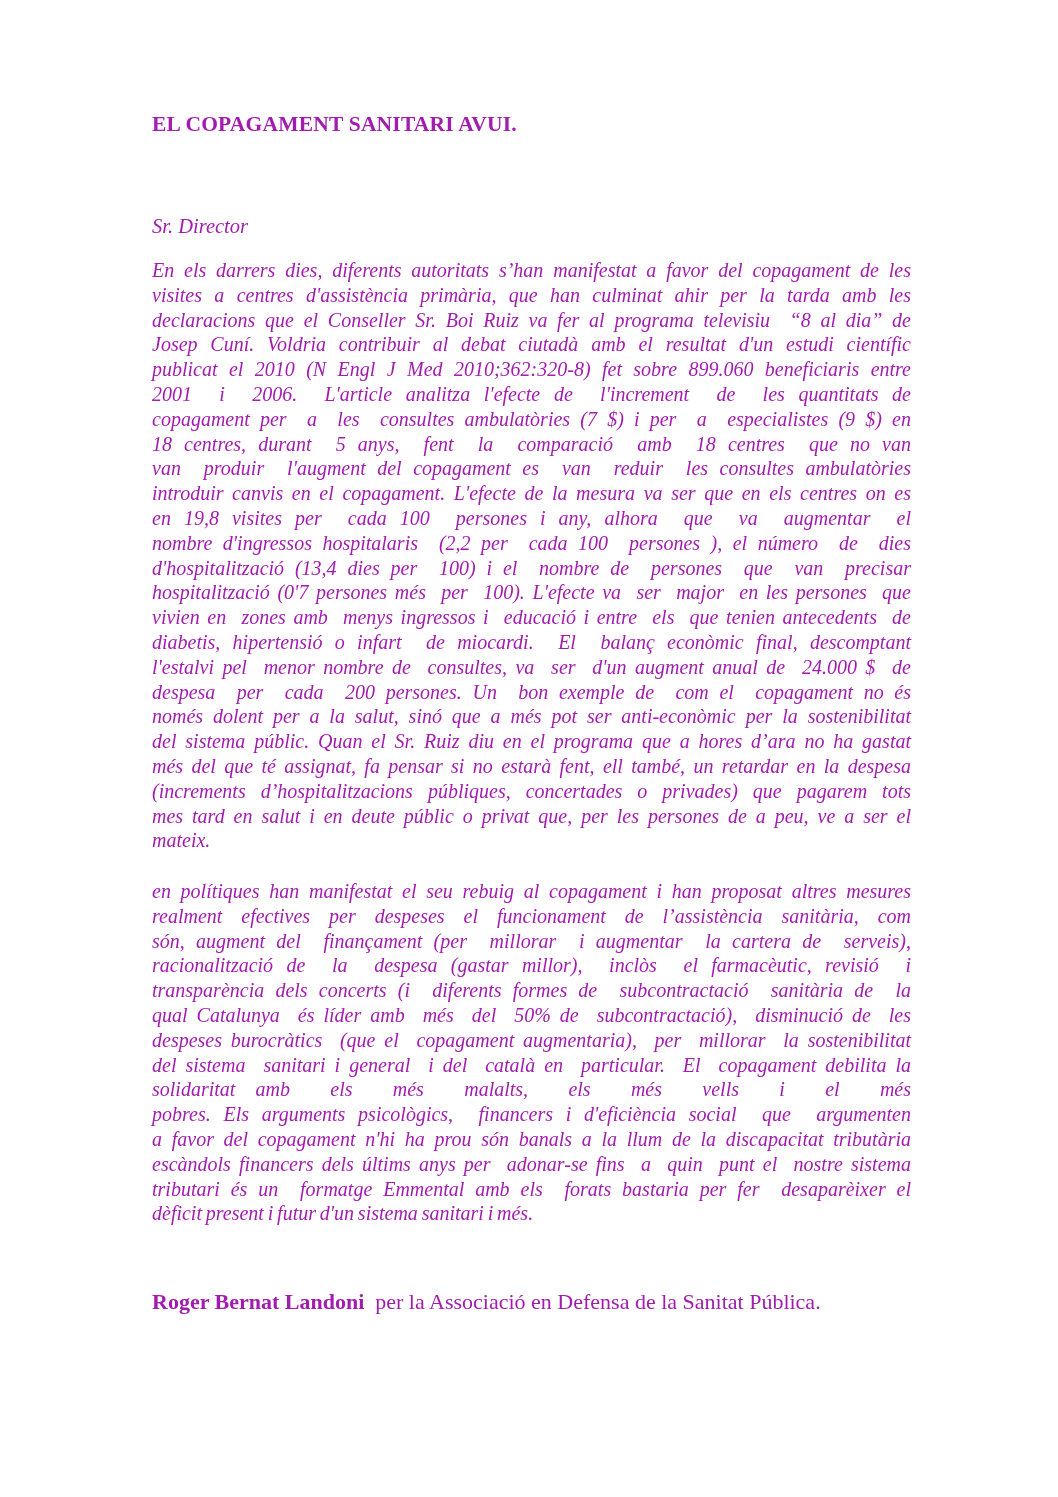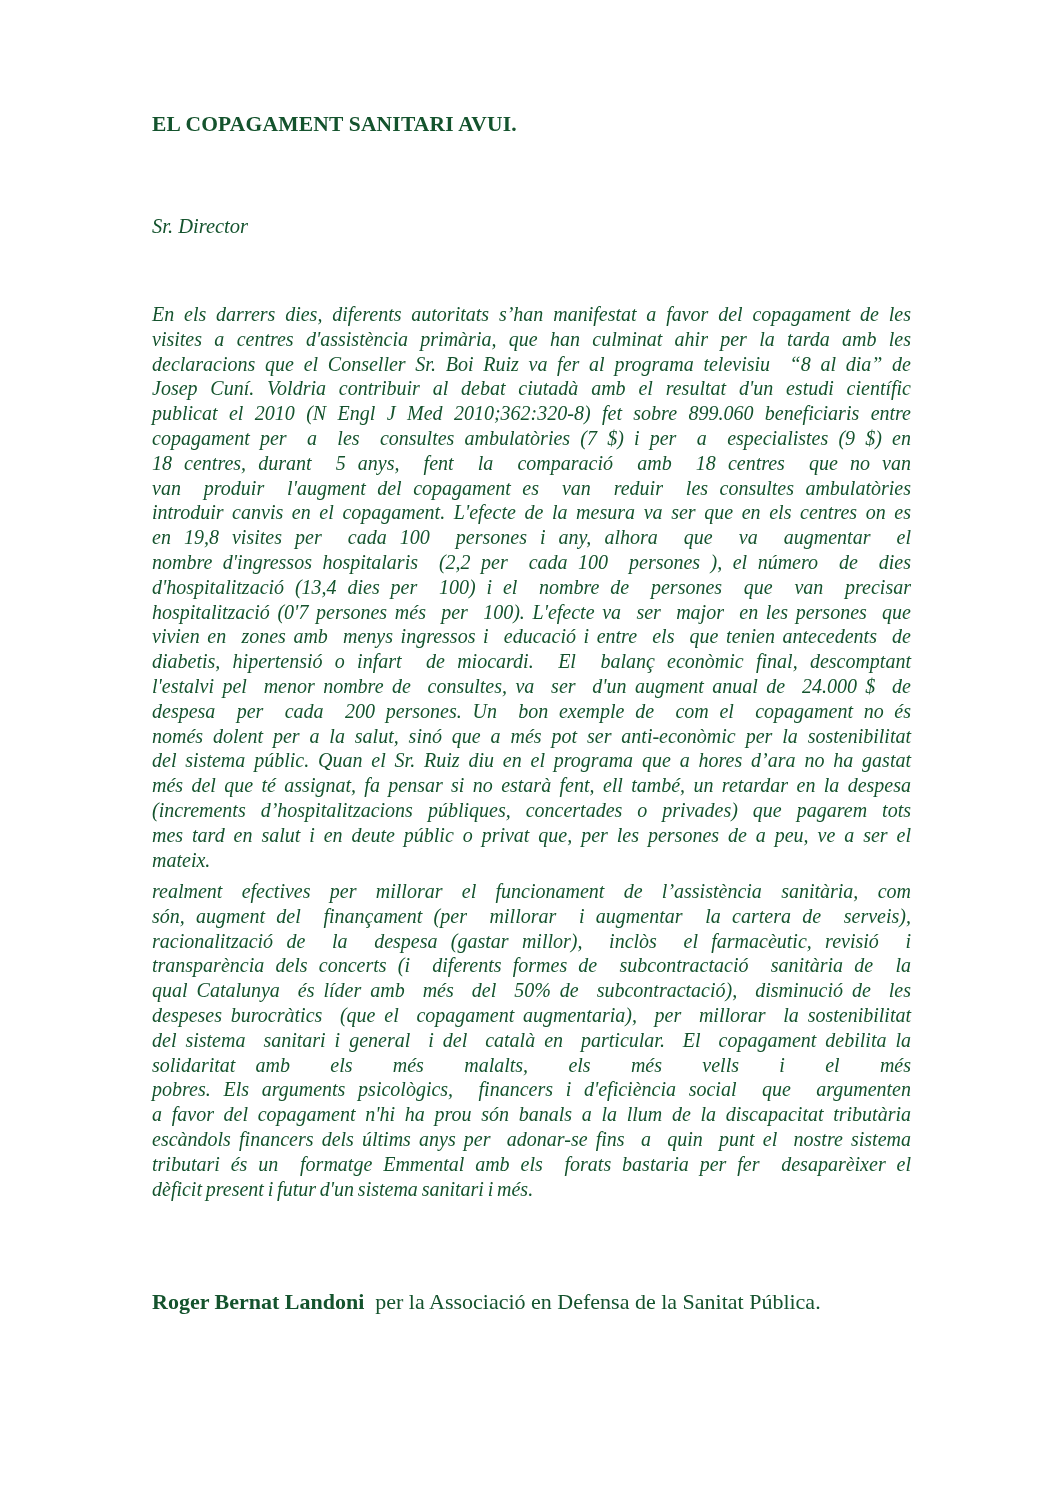--- a/index.html
+++ b/index.html
@@ -6,21 +6,21 @@
     margin: 0;
     padding: 0;
     background: #ffffff;
   }
   .page {
     position: relative;
     width: 1058px;
     height: 1497px;
     background: #ffffff;
     font-family: "Liberation Serif", "DejaVu Serif", serif;
-    color: #14532d;
+    color: #a21caf;
     overflow: hidden;
   }
   .title {
     position: absolute;
     left: 152px;
     top: 112px;
     width: 760px;
     margin: 0;
     font-size: 21.5px;
     font-weight: bold;
@@ -38,21 +38,21 @@
     line-height: 24px;
   }
   .paragraph {
     position: absolute;
     left: 152px;
     width: 759px;
     font-size: 20px;
     font-style: italic;
     line-height: 24.8px;
   }
-  .para1 { top: 258px; margin-top: 44px; }
+  .para1 { top: 258px; }
   .para2 { top: 879px; }
   .tline {
     white-space: pre-wrap;
     text-align: justify;
     text-align-last: justify;
     word-spacing: -1.2px;
   }
   .tline.last {
     text-align-last: left;
   }
@@ -78,20 +78,21 @@
   <h1 class="title">EL COPAGAMENT SANITARI AVUI.</h1>
 
   <div class="salutation">Sr. Director</div>
 
   <div class="paragraph para1">
       <div class="tline">En els darrers dies, diferents autoritats s’han manifestat a favor del copagament de les</div>
       <div class="tline">visites a centres d'assistència primària, que han culminat ahir per la tarda amb les</div>
       <div class="tline">declaracions que el Conseller Sr. Boi Ruiz va fer al programa televisiu  “8 al dia” de</div>
       <div class="tline">Josep Cuní. Voldria contribuir al debat ciutadà amb el resultat d'un estudi científic</div>
       <div class="tline">publicat el 2010 (N Engl J Med 2010;362:320-8) fet sobre 899.060 beneficiaris entre</div>
+      <div class="tline">2001  i  2006.  L'article analitza l'efecte de  l'increment  de  les quantitats de</div>
       <div class="tline">copagament per  a  les  consultes ambulatòries (7 $) i per  a  especialistes (9 $) en</div>
       <div class="tline">18 centres, durant  5 anys,  fent  la  comparació  amb  18 centres  que no van</div>
       <div class="tline">van  produir  l'augment del copagament es  van  reduir  les consultes ambulatòries</div>
       <div class="tline">introduir canvis en el copagament. L'efecte de la mesura va ser que en els centres on es</div>
       <div class="tline">en 19,8 visites per  cada 100  persones i any, alhora  que  va  augmentar  el</div>
       <div class="tline">nombre d'ingressos hospitalaris  (2,2 per  cada 100  persones ), el número  de  dies</div>
       <div class="tline">d'hospitalització (13,4 dies per  100) i el  nombre de  persones  que  van  precisar</div>
       <div class="tline">hospitalització (0'7 persones més  per  100). L'efecte va  ser  major  en les persones  que</div>
       <div class="tline">vivien en  zones amb  menys ingressos i  educació i entre  els  que tenien antecedents  de</div>
       <div class="tline">diabetis, hipertensió o infart  de miocardi.  El  balanç econòmic final, descomptant</div>
@@ -99,21 +100,22 @@
       <div class="tline">despesa  per  cada  200 persones. Un  bon exemple de  com el  copagament no és</div>
       <div class="tline">només dolent per a la salut, sinó que a més pot ser anti-econòmic per la sostenibilitat</div>
       <div class="tline">del sistema públic. Quan el Sr. Ruiz diu en el programa que a hores d’ara no ha gastat</div>
       <div class="tline">més del que té assignat, fa pensar si no estarà fent, ell també, un retardar en la despesa</div>
       <div class="tline">(increments d’hospitalitzacions públiques, concertades o privades) que pagarem tots</div>
       <div class="tline">mes tard en salut i en deute públic o privat que, per les persones de a peu, ve a ser el</div>
       <div class="tline last">mateix.</div>
     </div>
 
   <div class="paragraph para2">
-      <div class="tline">realment  efectives  per  millorar  el  funcionament  de  l’assistència  sanitària,  com</div>
+      <div class="tline">en polítiques han manifestat el seu rebuig al copagament i han proposat altres mesures</div>
+      <div class="tline">realment  efectives  per  despeses  el  funcionament  de  l’assistència  sanitària,  com</div>
       <div class="tline">són, augment del  finançament (per  millorar  i augmentar  la cartera de  serveis),</div>
       <div class="tline">racionalització de  la  despesa (gastar millor),  inclòs  el farmacèutic, revisió  i</div>
       <div class="tline">transparència dels concerts (i  diferents formes de  subcontractació  sanitària de  la</div>
       <div class="tline">qual Catalunya  és líder amb  més  del  50% de  subcontractació),  disminució de  les</div>
       <div class="tline">despeses burocràtics  (que el  copagament augmentaria),  per  millorar  la sostenibilitat</div>
       <div class="tline">del sistema  sanitari i general  i del  català en  particular.  El  copagament debilita la</div>
       <div class="tline">solidaritat amb  els  més  malalts,  els  més  vells  i  el  més</div>
       <div class="tline">pobres. Els arguments psicològics,  financers i d'eficiència social  que  argumenten</div>
       <div class="tline">a favor del copagament n'hi ha prou són banals a la llum de la discapacitat tributària</div>
       <div class="tline">escàndols financers dels últims anys per  adonar-se fins  a  quin  punt el  nostre sistema</div>

